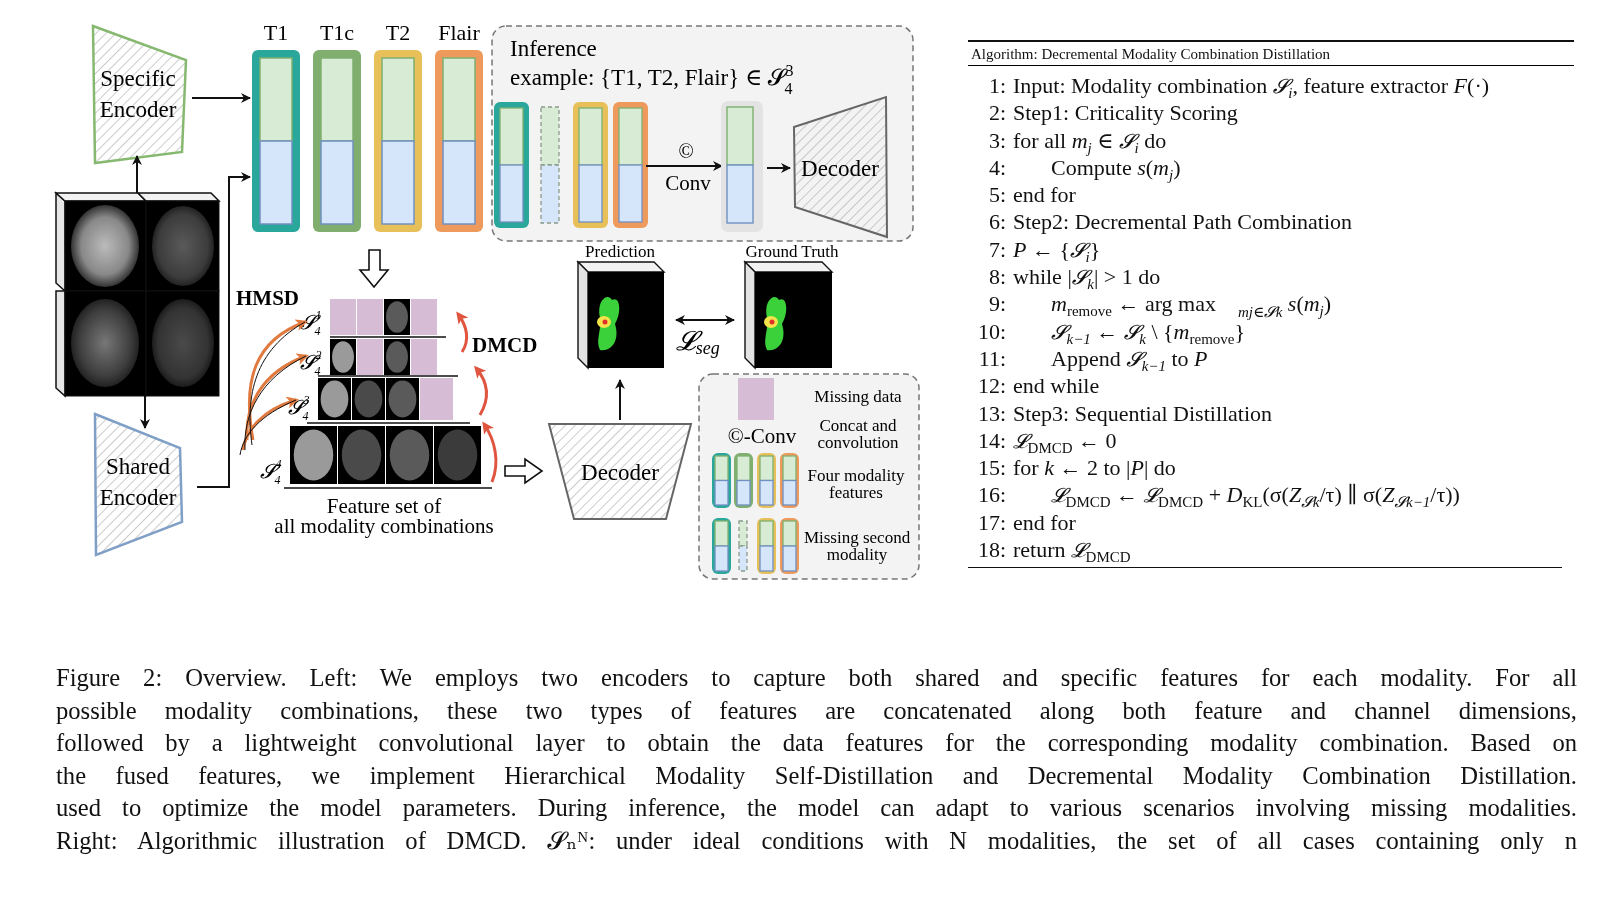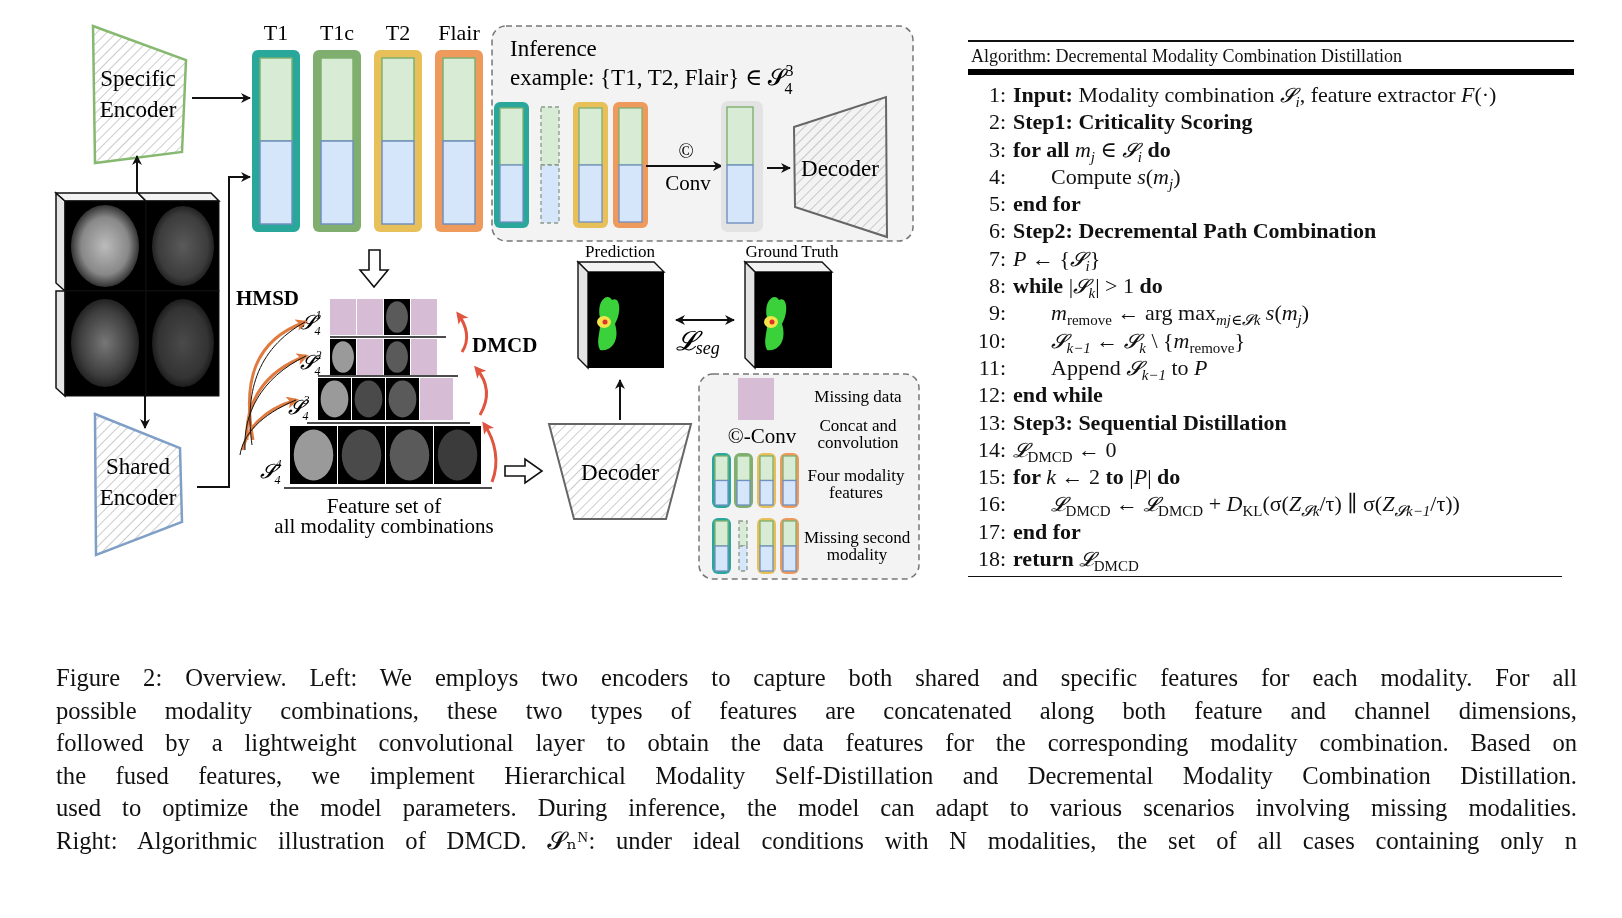--- a/index.html
+++ b/index.html
@@ -3,26 +3,26 @@
 <meta charset="utf-8">
 <style>
   html, body { margin:0; padding:0; background:#ffffff; }
   body { width:1622px; height:918px; position:relative; overflow:hidden;
          font-family:"Liberation Serif","DejaVu Serif",serif; color:#111; }
   .abs { position:absolute; }
   svg text { font-family:"Liberation Serif","DejaVu Serif",serif; }
   
   #algo { left:968px; top:40px; width:606px; }
   #algo .rule-top { border-top:2px solid #111; }
-  #algo .title { font-size:18px; padding:4px 0 2px 3px; border-bottom:6px solid #000000; white-space:nowrap; }
+  #algo .title { font-size:15px; padding:4px 0 2px 3px; border-bottom:1px solid #000000; white-space:nowrap; }
   #algo .lines { padding-top:6px; }
   #algo .line { font-size:22px; height:27.3px; line-height:27px; white-space:nowrap; position:relative; }
   #algo .ln { display:inline-block; width:38px; text-align:right; margin-right:7px; }
   #algo .ind { display:inline-block; width:38px; }
-  #algo .kw { font-weight:bold;margin-top:28px; }
+  #algo .kw { font-weight:normal;margin-top:28px; }
   #algo .m { font-style:italic; }
   #algo .cal { font-family:"DejaVu Serif",serif; font-style:italic; font-size:20px; }
   #algo sub { font-size:15px; font-style:normal; }
   #algo .rule-bot { border-top:1px solid #111; margin-top:4px; width:594px; }
   
   #caption { left:56px; top:662px; width:1521px; font-size:24.6px; line-height:32.6px; text-align:justify; }
   #caption p { margin:0; text-align:justify; text-align-last:justify; }
   #caption p.last { text-align-last:left; }
 </style>
 </head>
@@ -355,21 +355,21 @@
   <div class="title">Algorithm: Decremental Modality Combination Distillation</div>
   <div class="lines" id="algo-lines">
       <div class="line"><span class="ln">1:</span><span class="kw">Input:</span><span> Modality combination </span><span class="cal">𝓢</span><sub style="font-style: italic;">i</sub><span>, feature extractor </span><span class="m">F</span><span>(·)</span></div>
       <div class="line"><span class="ln">2:</span><span class="kw">Step1: Criticality Scoring</span></div>
       <div class="line"><span class="ln">3:</span><span class="kw">for all </span><span class="m">m</span><sub style="font-style: italic;">j</sub><span> ∈ </span><span class="cal">𝓢</span><sub style="font-style: italic;">i</sub><span class="kw"> do</span></div>
       <div class="line"><span class="ln">4:</span><span class="ind"></span><span>Compute </span><span class="m">s</span><span>(</span><span class="m">m</span><sub style="font-style: italic;">j</sub><span>)</span></div>
       <div class="line"><span class="ln">5:</span><span class="kw">end for</span></div>
       <div class="line"><span class="ln">6:</span><span class="kw">Step2: Decremental Path Combination</span></div>
       <div class="line"><span class="ln">7:</span><span class="m">P</span><span> ← {</span><span class="cal">𝓢</span><sub style="font-style: italic;">i</sub><span>}</span></div>
       <div class="line"><span class="ln">8:</span><span class="kw">while </span><span>|</span><span class="cal">𝓢</span><sub style="font-style: italic;">k</sub><span>| &gt; 1 </span><span class="kw">do</span></div>
-      <div class="line"><span class="ln">9:</span><span class="ind"></span><span class="m">m</span><sub>remove</sub><span> ← arg max</span><sub style="font-style: italic;">mj∈𝓢k</sub><span> </span><span class="m">s</span><span>(</span><span class="m">m</span><sub style="font-style: italic;">j</sub><span>)</span></div>
+      <div class="line"><span class="ln">9:</span><span class="ind"></span><span class="m">m</span><sub>remove</sub><span> ← arg max</span><sub style="font-style: italic; margin-left: 22px;">mj∈𝓢k</sub><span> </span><span class="m">s</span><span>(</span><span class="m">m</span><sub style="font-style: italic;">j</sub><span>)</span></div>
       <div class="line"><span class="ln">10:</span><span class="ind"></span><span class="cal">𝓢</span><sub style="font-style: italic;">k−1</sub><span> ← </span><span class="cal">𝓢</span><sub style="font-style: italic;">k</sub><span> \ {</span><span class="m">m</span><sub>remove</sub><span>}</span></div>
       <div class="line"><span class="ln">11:</span><span class="ind"></span><span>Append </span><span class="cal">𝓢</span><sub style="font-style: italic;">k−1</sub><span> to </span><span class="m">P</span></div>
       <div class="line"><span class="ln">12:</span><span class="kw">end while</span></div>
       <div class="line"><span class="ln">13:</span><span class="kw">Step3: Sequential Distillation</span></div>
       <div class="line"><span class="ln">14:</span><span class="cal">𝓛</span><sub>DMCD</sub><span> ← 0</span></div>
       <div class="line"><span class="ln">15:</span><span class="kw">for </span><span class="m">k</span><span> ← 2 </span><span class="kw">to</span><span> |</span><span class="m">P</span><span>| </span><span class="kw">do</span></div>
       <div class="line"><span class="ln">16:</span><span class="ind"></span><span class="cal">𝓛</span><sub>DMCD</sub><span> ← </span><span class="cal">𝓛</span><sub>DMCD</sub><span> + </span><span class="m">D</span><sub>KL</sub><span>(σ(</span><span class="m">Z</span><sub style="font-style: italic;">𝓢k</sub><span>/τ) ∥ σ(</span><span class="m">Z</span><sub style="font-style: italic;">𝓢k−1</sub><span>/τ))</span></div>
       <div class="line"><span class="ln">17:</span><span class="kw">end for</span></div>
       <div class="line"><span class="ln">18:</span><span class="kw">return </span><span class="cal">𝓛</span><sub>DMCD</sub></div>
     </div>

